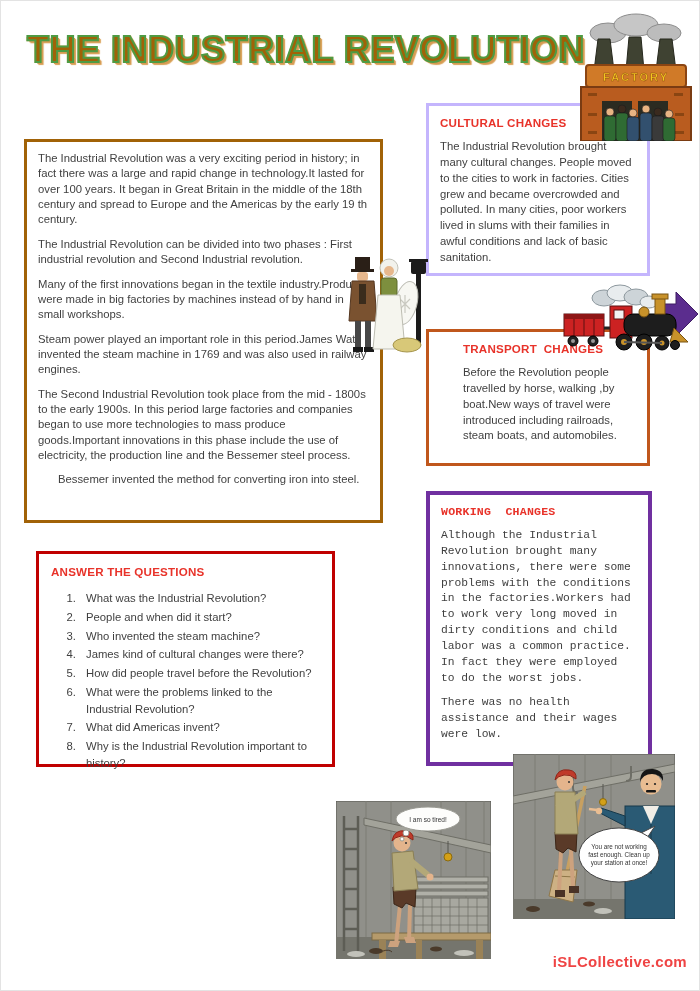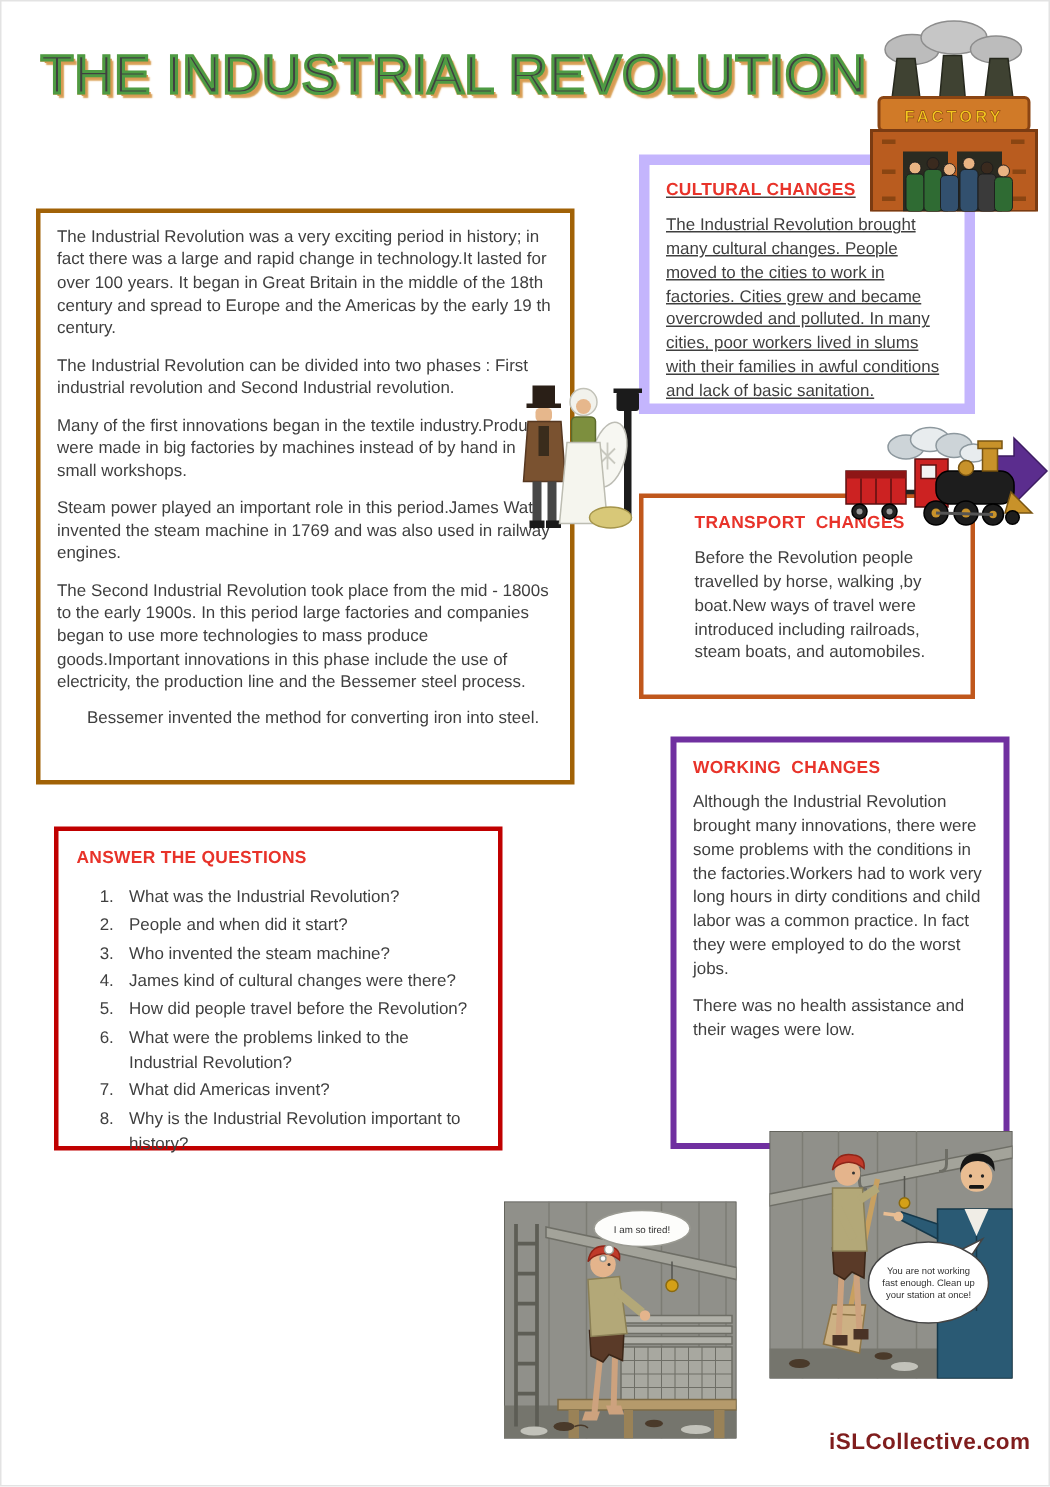--- a/index.html
+++ b/index.html
@@ -4,54 +4,54 @@
 <style>
   html,body{margin:0;padding:0;background:#f2f2f2;}
   #page{
     position:relative;width:700px;height:991px;margin:0 auto;
     background:#ffffff;overflow:hidden;
     font-family:"Liberation Sans", sans-serif;color:#3f3f3f;
     border:1px solid #e3e3e3;box-sizing:border-box;
   }
   .main-title{
     position:absolute;left:26px;top:28px;width:560px;
-    font-size:36px;font-weight:normal;letter-spacing:0.5px;
-    color:#404040;
+    font-size:36px;font-weight:bold;letter-spacing:0.5px;
+    color:#a16207;
     -webkit-text-stroke:2px #4e9b43;
     text-shadow:2px 2px 0 #d79a52,3px 3px 1px #d9a055,-1px 1px 0 #e4b97e,1px -1px 0 #ecc794;
     white-space:nowrap;
   }
   .text-box{position:absolute;box-sizing:border-box;background:#fff;}
   .main-box{
     left:23px;top:138px;width:359px;height:384px;
     border:3px solid #a16207;padding:9px 11px;
     font-size:11.3px;line-height:1.36;
   }
   .main-box p{margin:0 0 9px 0;}
   .main-box p:last-child{margin-bottom:0;margin-left:20px;}
   .side-box{padding:9px 11px;font-size:11.3px;line-height:1.4;}
-  .cultural-box{left:425px;top:102px;width:224px;height:173px;border:7px solid #c4b5fd;text-decoration:underline;}
+  .cultural-box{left:425px;top:102px;width:224px;height:173px;border:3px solid #c4b5fd;}
   .transport-box{left:425px;top:328px;width:224px;height:137px;border:3px solid #c0571c;padding-left:34px;}
-  .working-box{left:446px;top:490px;width:226px;height:275px;border:4px solid #7030a0;}
+  .working-box{left:425px;top:490px;width:226px;height:275px;border:4px solid #7030a0;font-family:Liberation Mono, monospace;}
   .questions-box{
     left:35px;top:550px;width:299px;height:216px;
     border:3px solid #c00000;padding:10px 12px;font-size:11.3px;line-height:1.45;
   }
   .box-title{
     font-size:11.6px;font-weight:bold;color:#e8332a;
     margin:0 0 8px 0;white-space:pre-wrap;letter-spacing:0.2px;
   }
   .side-box p{margin:0 0 9px 0;}
   .side-box p:last-child{margin-bottom:0;}
   .questions-box ol{margin:9px 0 0 0;padding-left:28px;}
   .questions-box li{margin-bottom:2.5px;padding-left:7px;}
   .illus{position:absolute;}
   .footer-brand{
     position:absolute;right:12px;top:952px;
-    font-size:15px;font-weight:bold;color:#7f1d1d;letter-spacing:0.3px;
+    font-size:15px;font-weight:bold;color:#ef4444;letter-spacing:0.3px;
   }
 </style>
 </head>
 <body>
 
 <div id="page">
 
   <div class="main-title">THE INDUSTRIAL REVOLUTION</div>
 
   <svg class="illus" style="left:573px;top:12px;z-index:3" width="124" height="128" viewBox="0 0 124 128">
@@ -177,21 +177,21 @@
     </g>
   </svg>
 
   <div class="text-box side-box transport-box">
     <div class="box-title">TRANSPORT  CHANGES</div>
     <p>Before the Revolution people travelled by horse, walking ,by boat.New ways of travel were introduced including railroads, steam boats, and automobiles.</p>
   </div>
 
   <div class="text-box side-box working-box">
     <div class="box-title">WORKING  CHANGES</div>
-    <p>Although the Industrial Revolution brought many innovations, there were some problems with the conditions in the factories.Workers had to work very long hours in dirty conditions and child labor was a common practice. In fact they were employed to do the worst jobs.</p>
+    <p>Although the Industrial Revolution brought many innovations, there were some problems with the conditions in the factories.Workers had to work very long moved in dirty conditions and child labor was a common practice. In fact they were employed to do the worst jobs.</p>
     <p>There was no health assistance and their wages were low.</p>
   </div>
 
   <div class="text-box questions-box">
     <div class="box-title">ANSWER THE QUESTIONS</div>
     <ol>
       <li>What was the Industrial Revolution?</li>
       <li>People and when did it start?</li>
       <li>Who invented the steam machine?</li>
       <li>James kind of cultural changes were there?</li>

